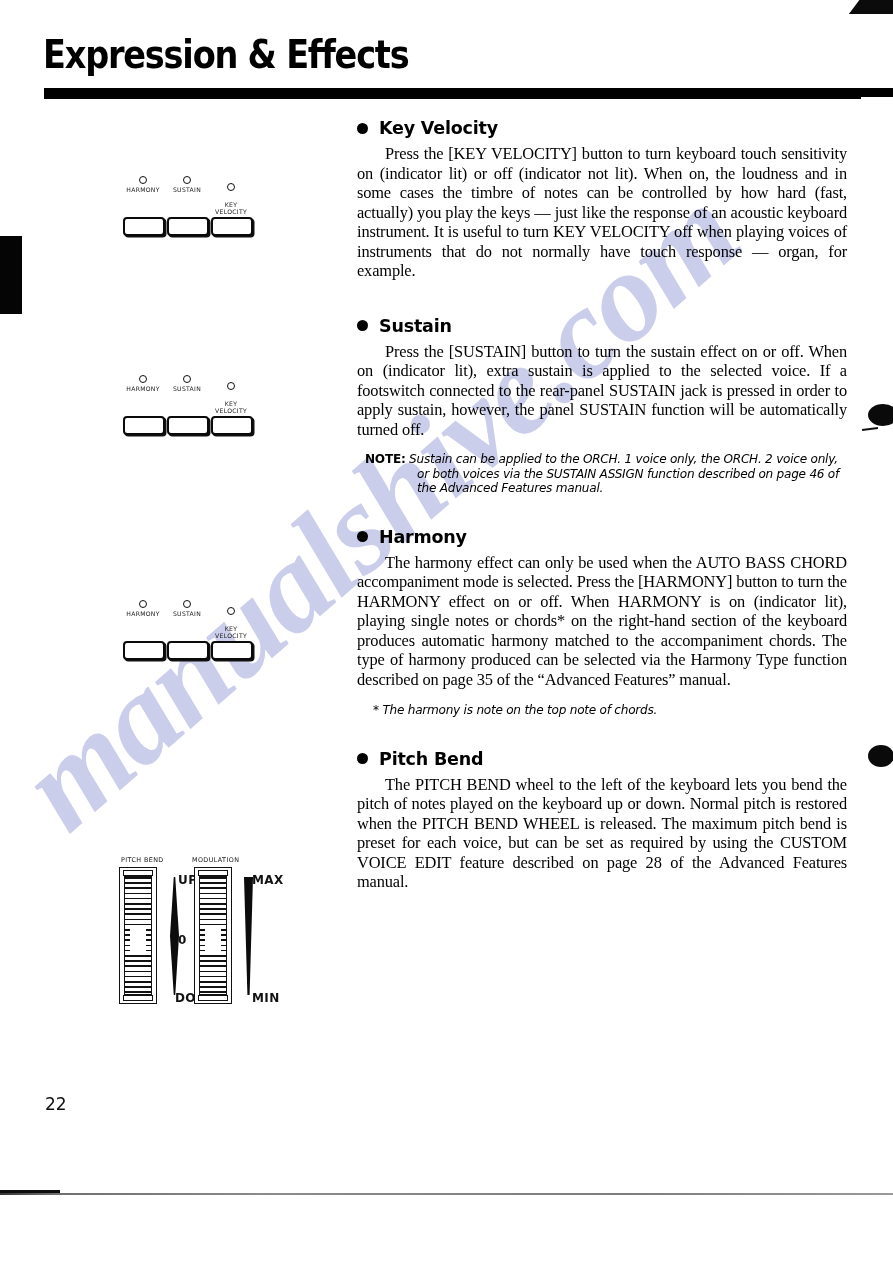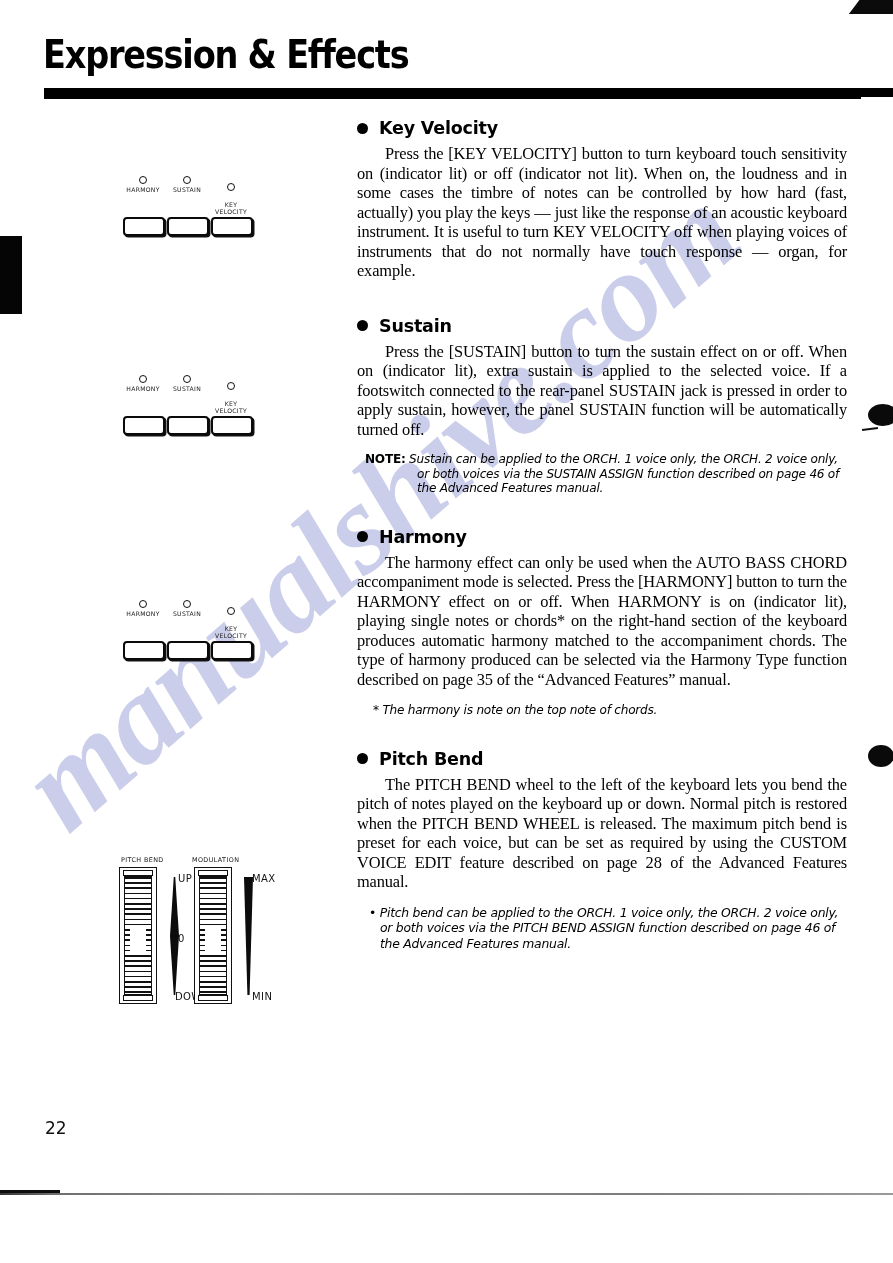--- a/index.html
+++ b/index.html
@@ -332,31 +332,32 @@
   .taper-mod {
     position: absolute;
     width: 9px;
     height: 118px;
     background: #0c0c0c;
     clip-path: polygon(0% 0%, 100% 0%, 62% 100%, 38% 100%);
   }
   .tick-label {
     position: absolute;
     font-family: "DejaVu Sans", sans-serif;
-    font-size: 10px;
+    font-size: 12px;
     letter-spacing: 0.4px;
     color: #121212;
     white-space: nowrap;
+    font-weight: bold;
   }
 
   
   .page-num {
     position: absolute;
     left: 45px;
-    top: 1118px;
+    top: 1094px;
     font-family: "DejaVu Sans", sans-serif;
     font-size: 17px;
     color: #111;
     z-index: 3;
   }
 </style>
 </head>
 <body>
 
 <div id="page">
@@ -501,21 +502,20 @@
       <p class="body-par">The harmony effect can only be used when the AUTO BASS CHORD accompaniment mode is selected. Press the [HARMONY] button to turn the HARMONY effect on or off. When HARMONY is on (indicator lit), playing single notes or chords* on the right-hand section of the keyboard produces automatic harmony matched to the accompaniment chords. The type of harmony produced can be selected via the Harmony Type function described on page 35 of the “Advanced Features” manual.</p>
       <p class="footnote">* The harmony is note on the top note of chords.</p>
     </div>
 
     <div class="s-gap-pb">
       <h2 class="sec-head">
         <span class="bullet"></span>
         <span>Pitch Bend</span>
       </h2>
       <p class="body-par">The PITCH BEND wheel to the left of the keyboard lets you bend the pitch of notes played on the keyboard up or down. Normal pitch is restored when the PITCH BEND WHEEL is released. The maximum pitch bend is preset for each voice, but can be set as required by using the CUSTOM VOICE EDIT feature described on page 28 of the Advanced Features manual.</p>
-      <p class="bullet-note">• Pitch bend can be applied to the ORCH. 1 voice only, the ORCH. 2 voice only, or both voices via the PITCH BEND ASSIGN function described on page 46 of the Advanced Features manual.</p>
     </div>
 
   </div>
 
   <div class="page-num">22</div>
   <div class="bottom-edge"></div>
   <div class="bottom-edge2"></div>
 
 </div>
 

